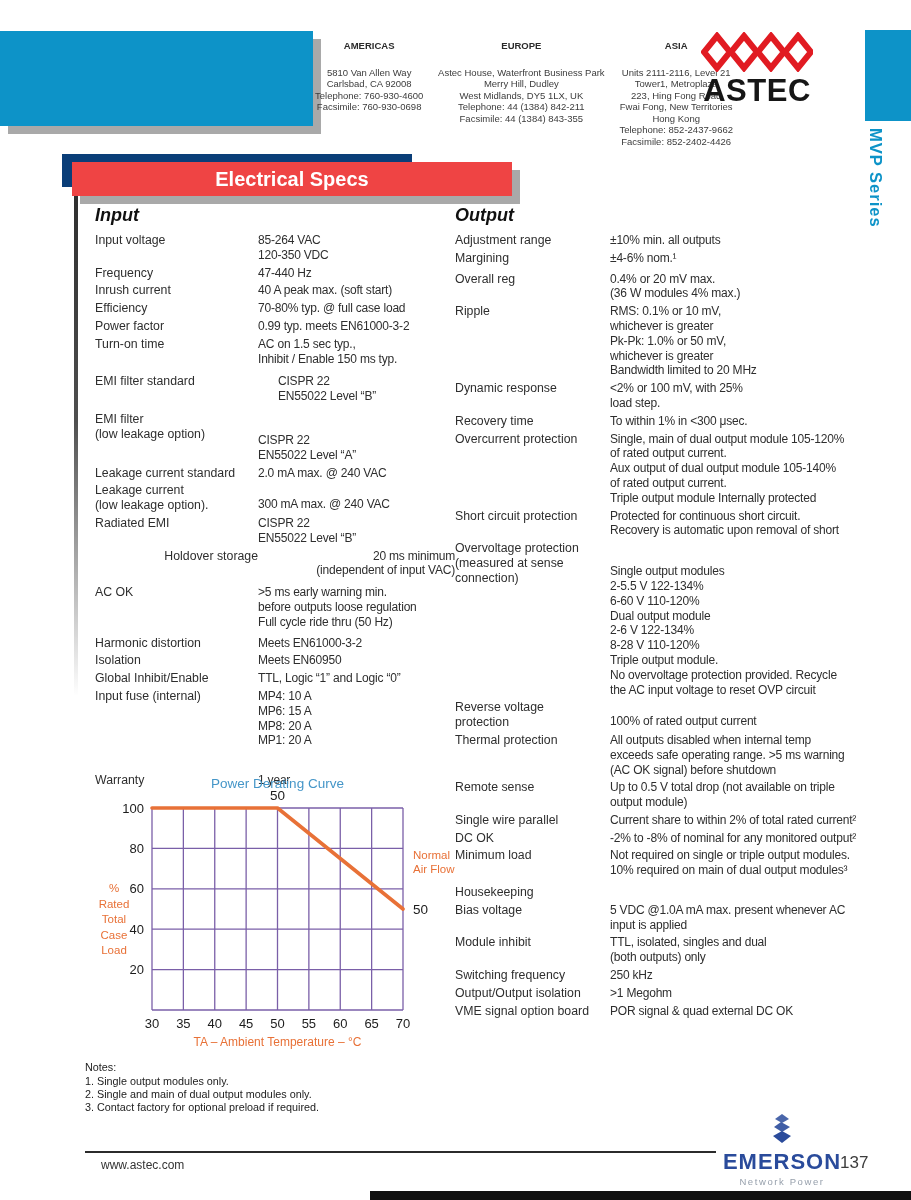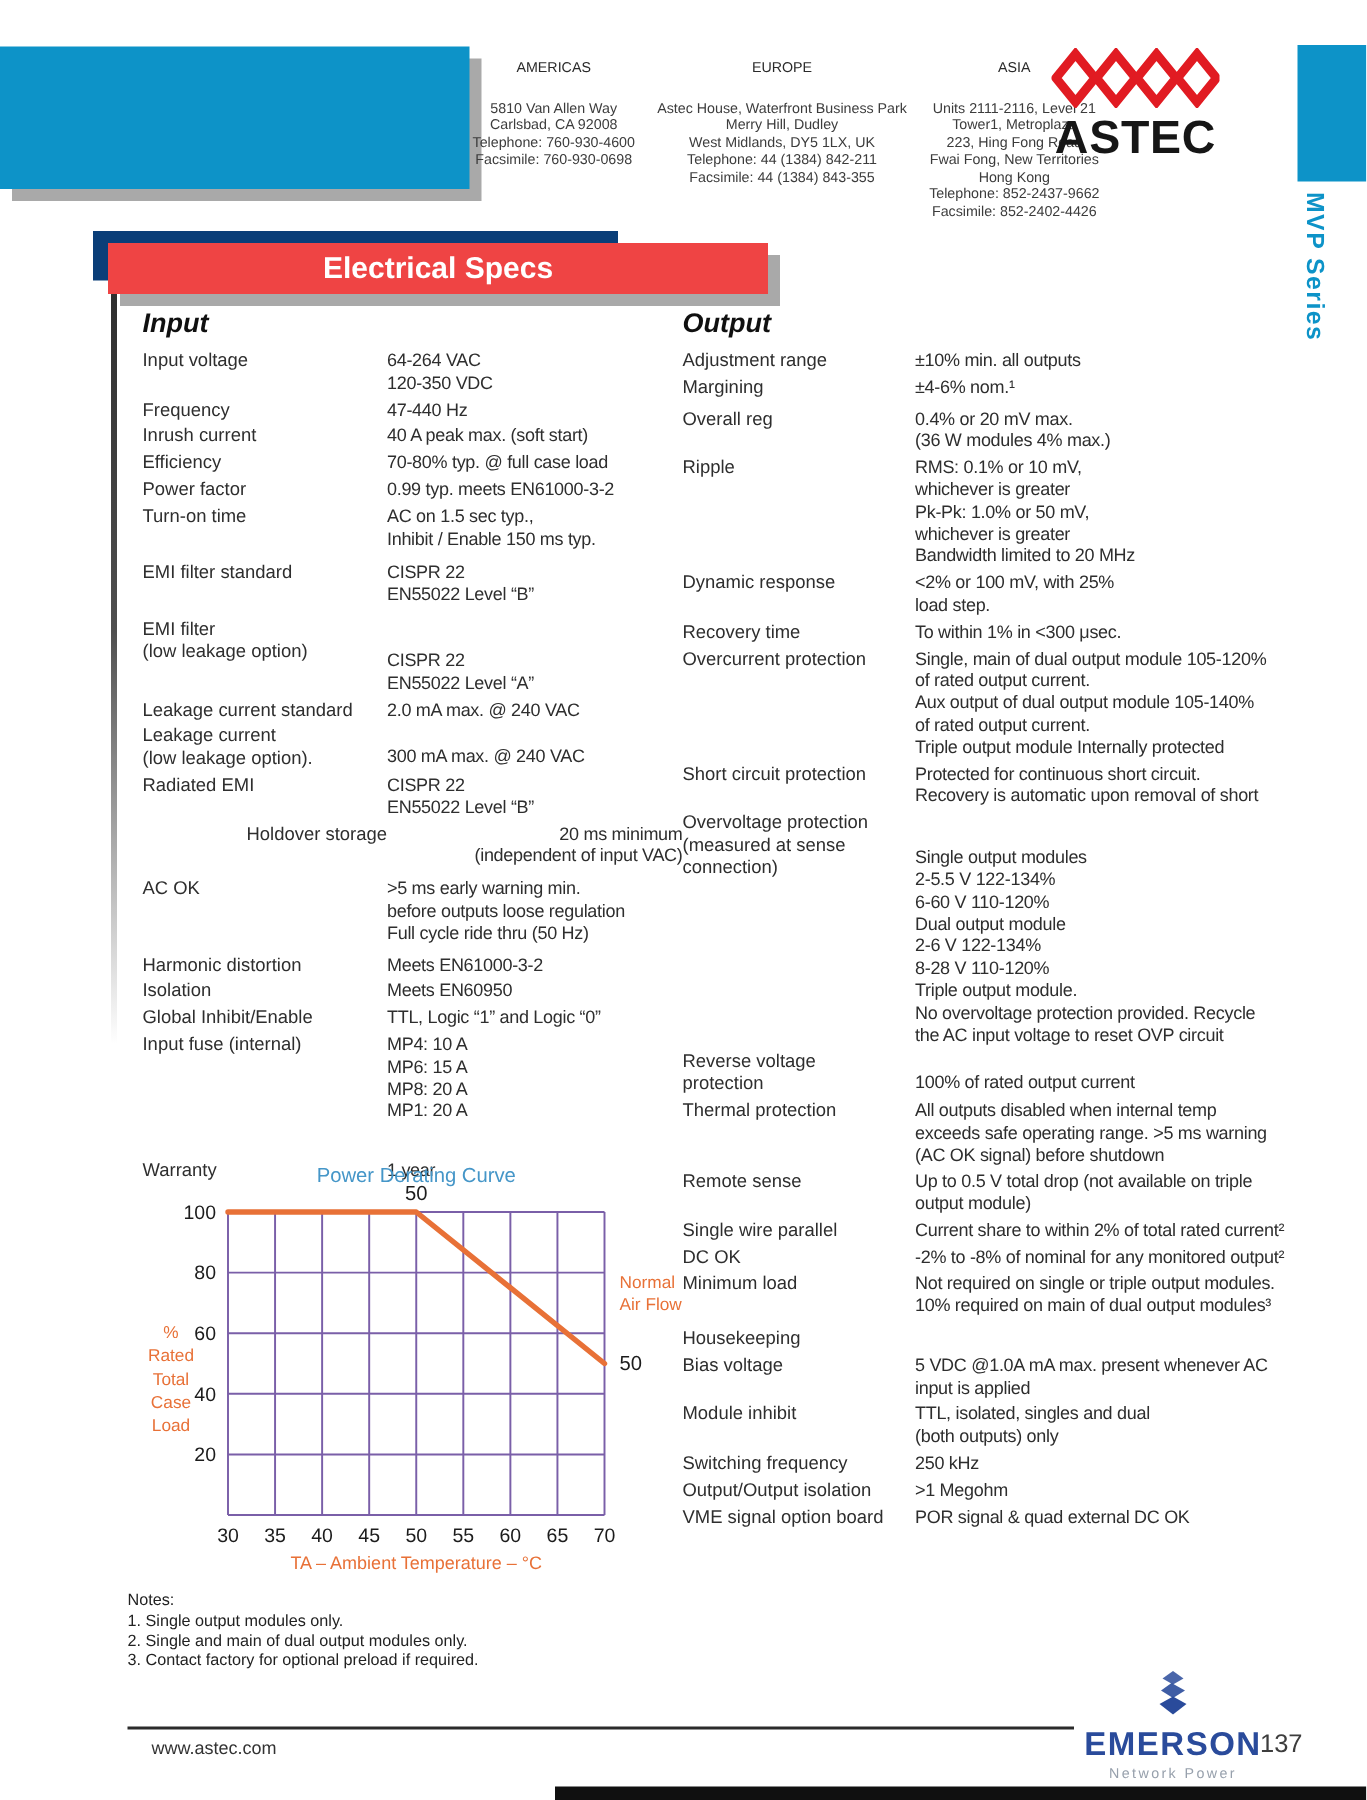--- a/index.html
+++ b/index.html
@@ -9,21 +9,21 @@
 
   
   .topbox{left:0;top:31px;width:313px;height:95px;background:#0d93c8;box-shadow:8px 8px 0 #a9a9a9;}
   .sidebox{left:865px;top:30px;width:46px;height:91px;background:#0d93c8;}
   .sidelabel{left:866px;top:128px;height:120px;writing-mode:vertical-rl;
              font-size:16.5px;font-weight:bold;color:#0d93c8;letter-spacing:1px;}
 
   
   .addr-row{left:315px;top:28px;width:418px;display:flex;justify-content:space-between;}
   .addr{text-align:center;font-size:9.5px;line-height:11.5px;color:#3c3c3c;white-space:pre-line;}
-  .addr .addr-name{font-weight:normal;color:#2b2b2b;margin-bottom:4px;font-size:9.5px;}
+  .addr .addr-name{font-weight:bold;color:#2b2b2b;margin-bottom:4px;font-size:9.5px;}
 
   
   .astec{left:699px;top:32px;width:116px;text-align:center;}
   .astec-text{font-size:31px;font-weight:bold;color:#161616;line-height:30px;letter-spacing:.5px;}
 
   
   .banner-navy{left:62px;top:154px;width:350px;height:33px;background:#0a3e78;}
   .banner-blue{left:72px;top:162px;width:440px;height:34px;background:#ef4444;
                box-shadow:8px 8px 0 #a9a9a9;color:#fff;font-size:20px;font-weight:bold;
                text-align:center;line-height:34px;}
@@ -38,21 +38,21 @@
   .out-rows{left:455px;top:233px;width:450px;}
   .srow{display:flex;margin-bottom:3px;}
   .lbl,.val{white-space:pre-line;line-height:15px;}
   .lbl{font-size:12.3px;color:#2e2e2e;}
   .val{font-size:12px;color:#2e2e2e;flex:1;letter-spacing:-0.2px;}
   .in-rows .lbl{flex:0 0 163px;}
   .out-rows .lbl{flex:0 0 155px;}
   .in-rows .lbl,.in-rows .val{line-height:14.8px;}
   .out-rows .lbl,.out-rows .val{line-height:14.8px;}
   .in-rows .srow:nth-of-type(6){margin-bottom:8px;}
-  .in-rows .srow:nth-of-type(7){margin-bottom:8px;}
+  .in-rows .srow:nth-of-type(7){margin-bottom:8px;gap:20px;}
   .in-rows .srow:nth-of-type(12){margin-bottom:7px;text-align:right;}
   .in-rows .srow:nth-of-type(13){margin-bottom:6px;}
   .in-rows .srow:nth-of-type(17){margin-bottom:25px;}
   .in-rows .srow:nth-of-type(8) .val{padding-top:21px;}
   .in-rows .srow:nth-of-type(10) .val{padding-top:14px;}
   .out-rows .srow:nth-of-type(9) .val{padding-top:23px;}
   .out-rows .srow:nth-of-type(10) .val{padding-top:14px;}
   .out-rows .srow:nth-of-type(2){margin-bottom:6px;}
   .out-rows .srow:nth-of-type(15){margin-bottom:7px;}
 
@@ -130,21 +130,21 @@
   <div class="abs banner-blue">Electrical Specs</div>
   <div class="abs fadeline"></div>
 
   <div class="abs sec-h in-h">Input</div>
   <div class="abs sec-h out-h">Output</div>
 
   <div class="abs rows in-rows">
 
       <div class="srow">
         <div class="lbl">Input voltage</div>
-        <div class="val">64-264 VAC
+        <div class="val">85-264 VAC
 120-350 VDC</div>
       </div>
 
       <div class="srow">
         <div class="lbl">Frequency</div>
         <div class="val">47-440 Hz</div>
       </div>
 
       <div class="srow">
         <div class="lbl">Inrush current</div>

